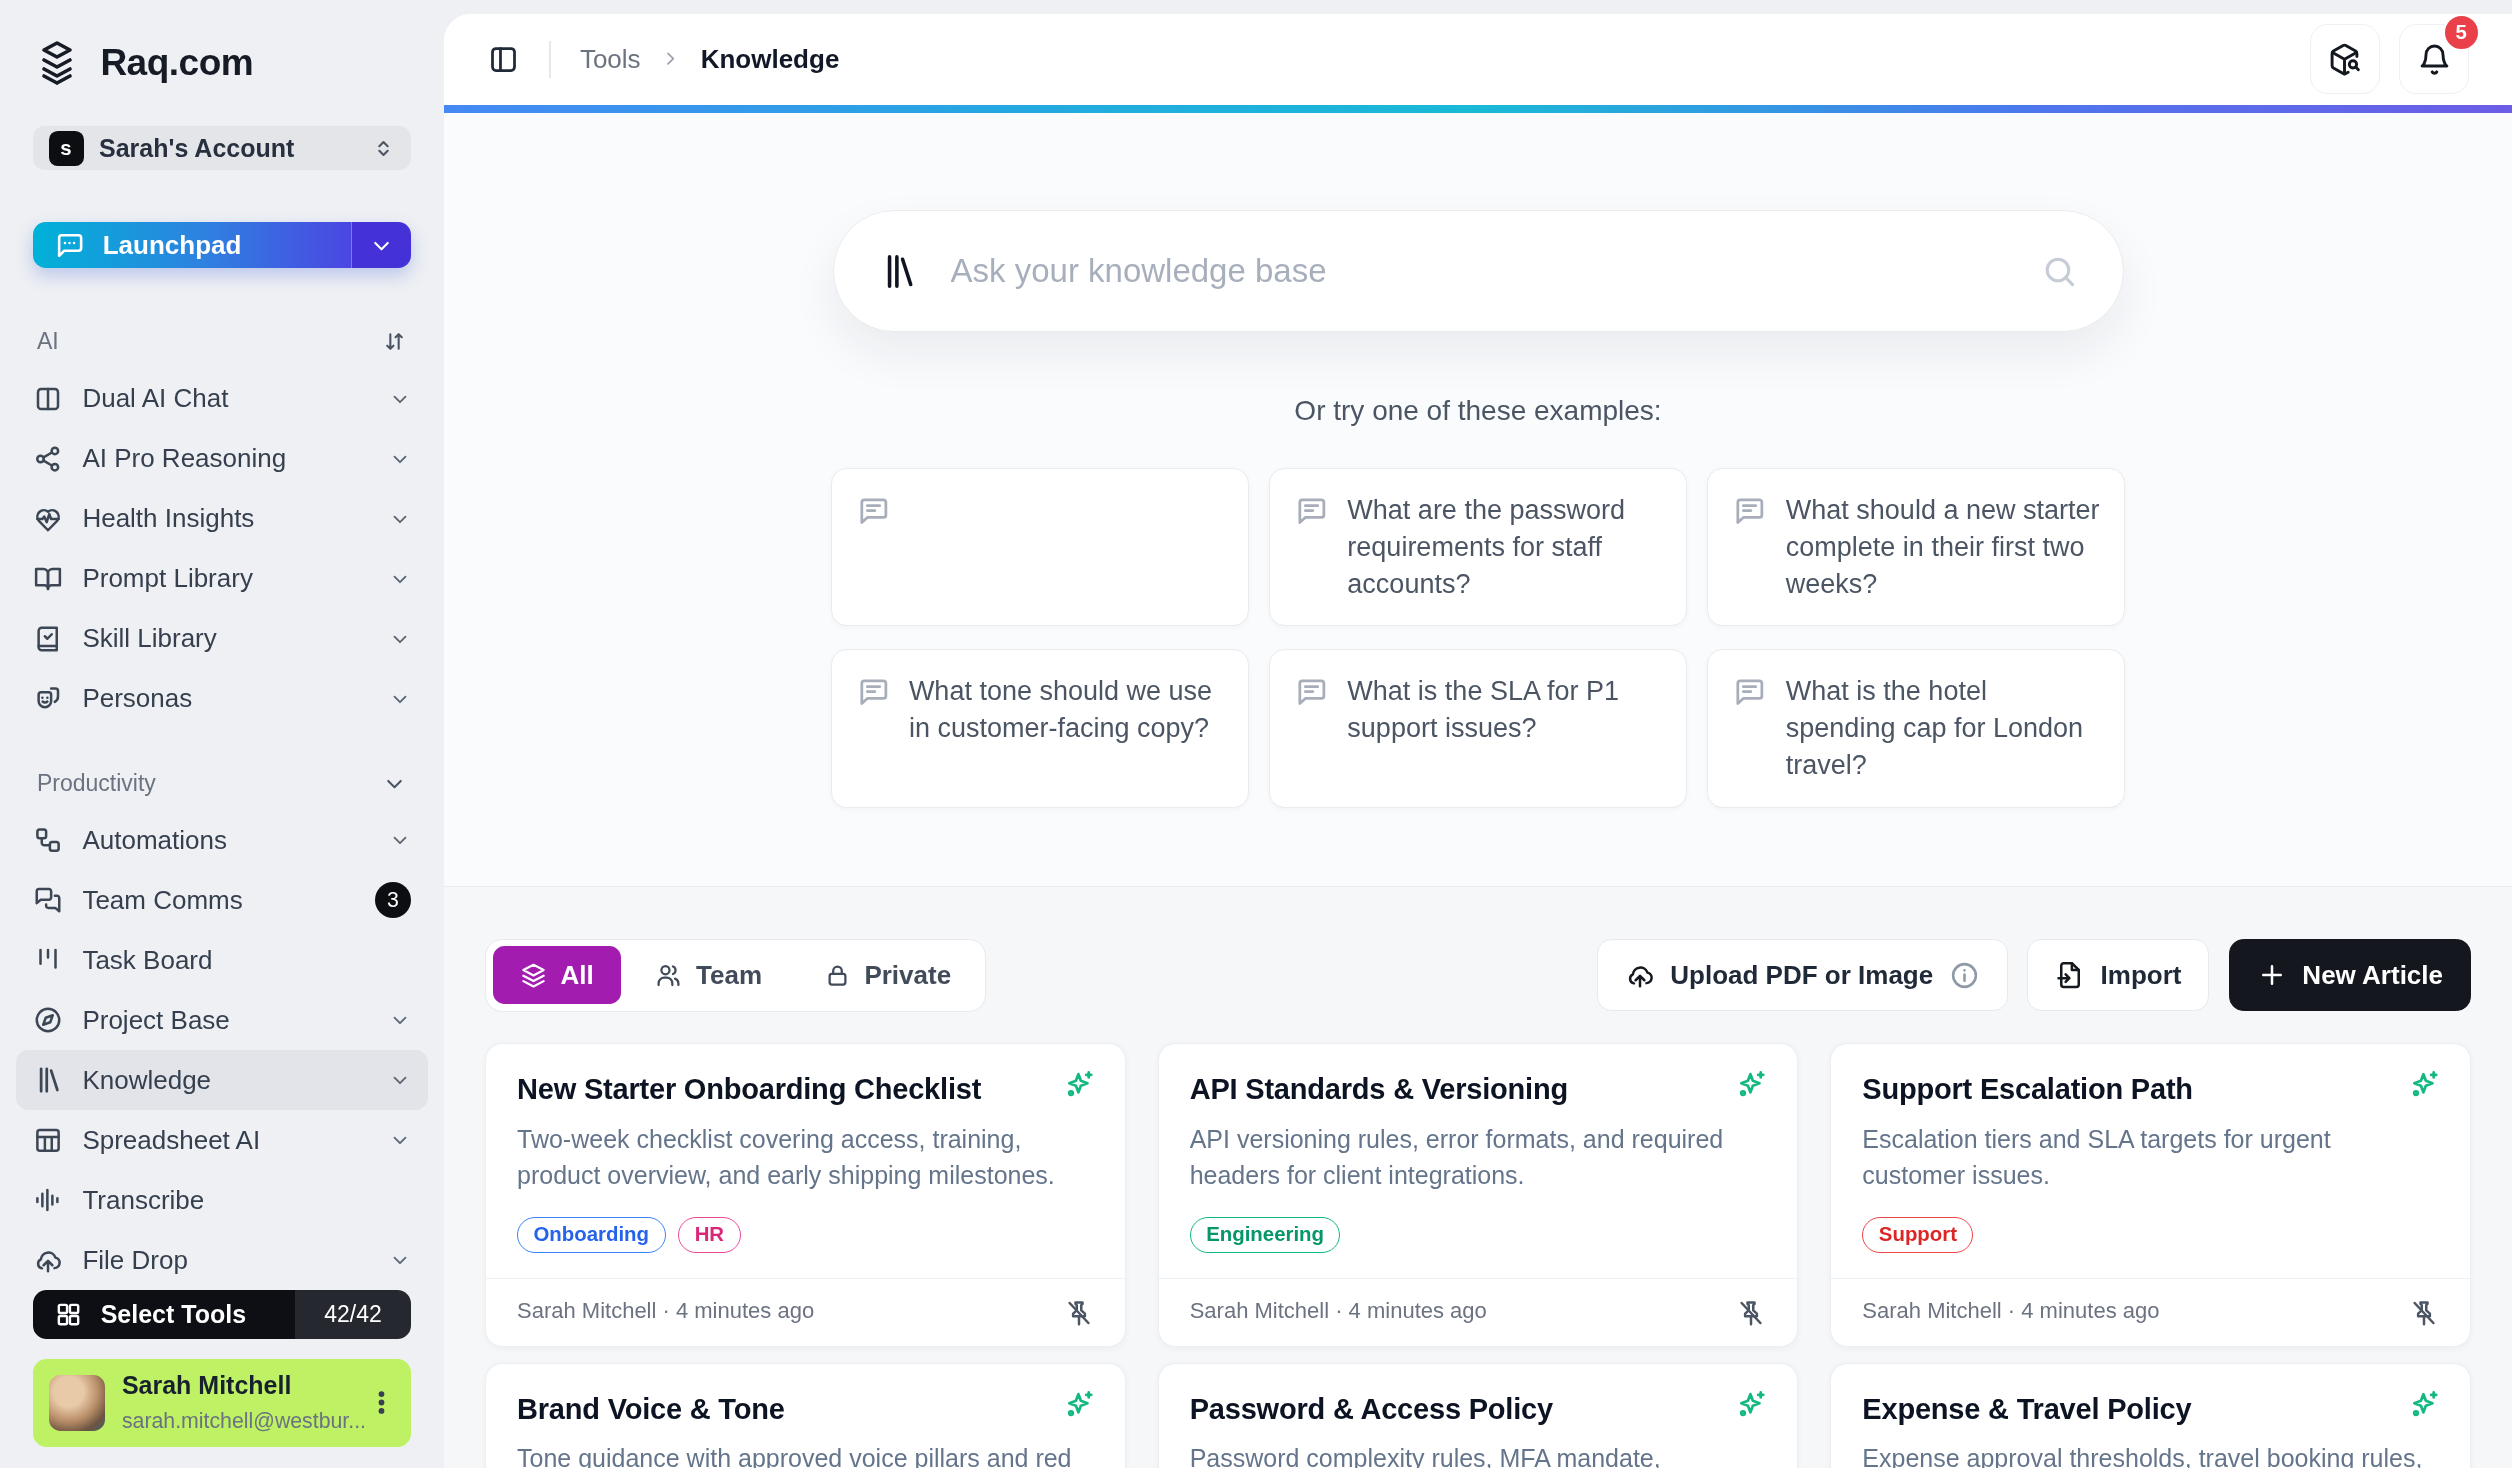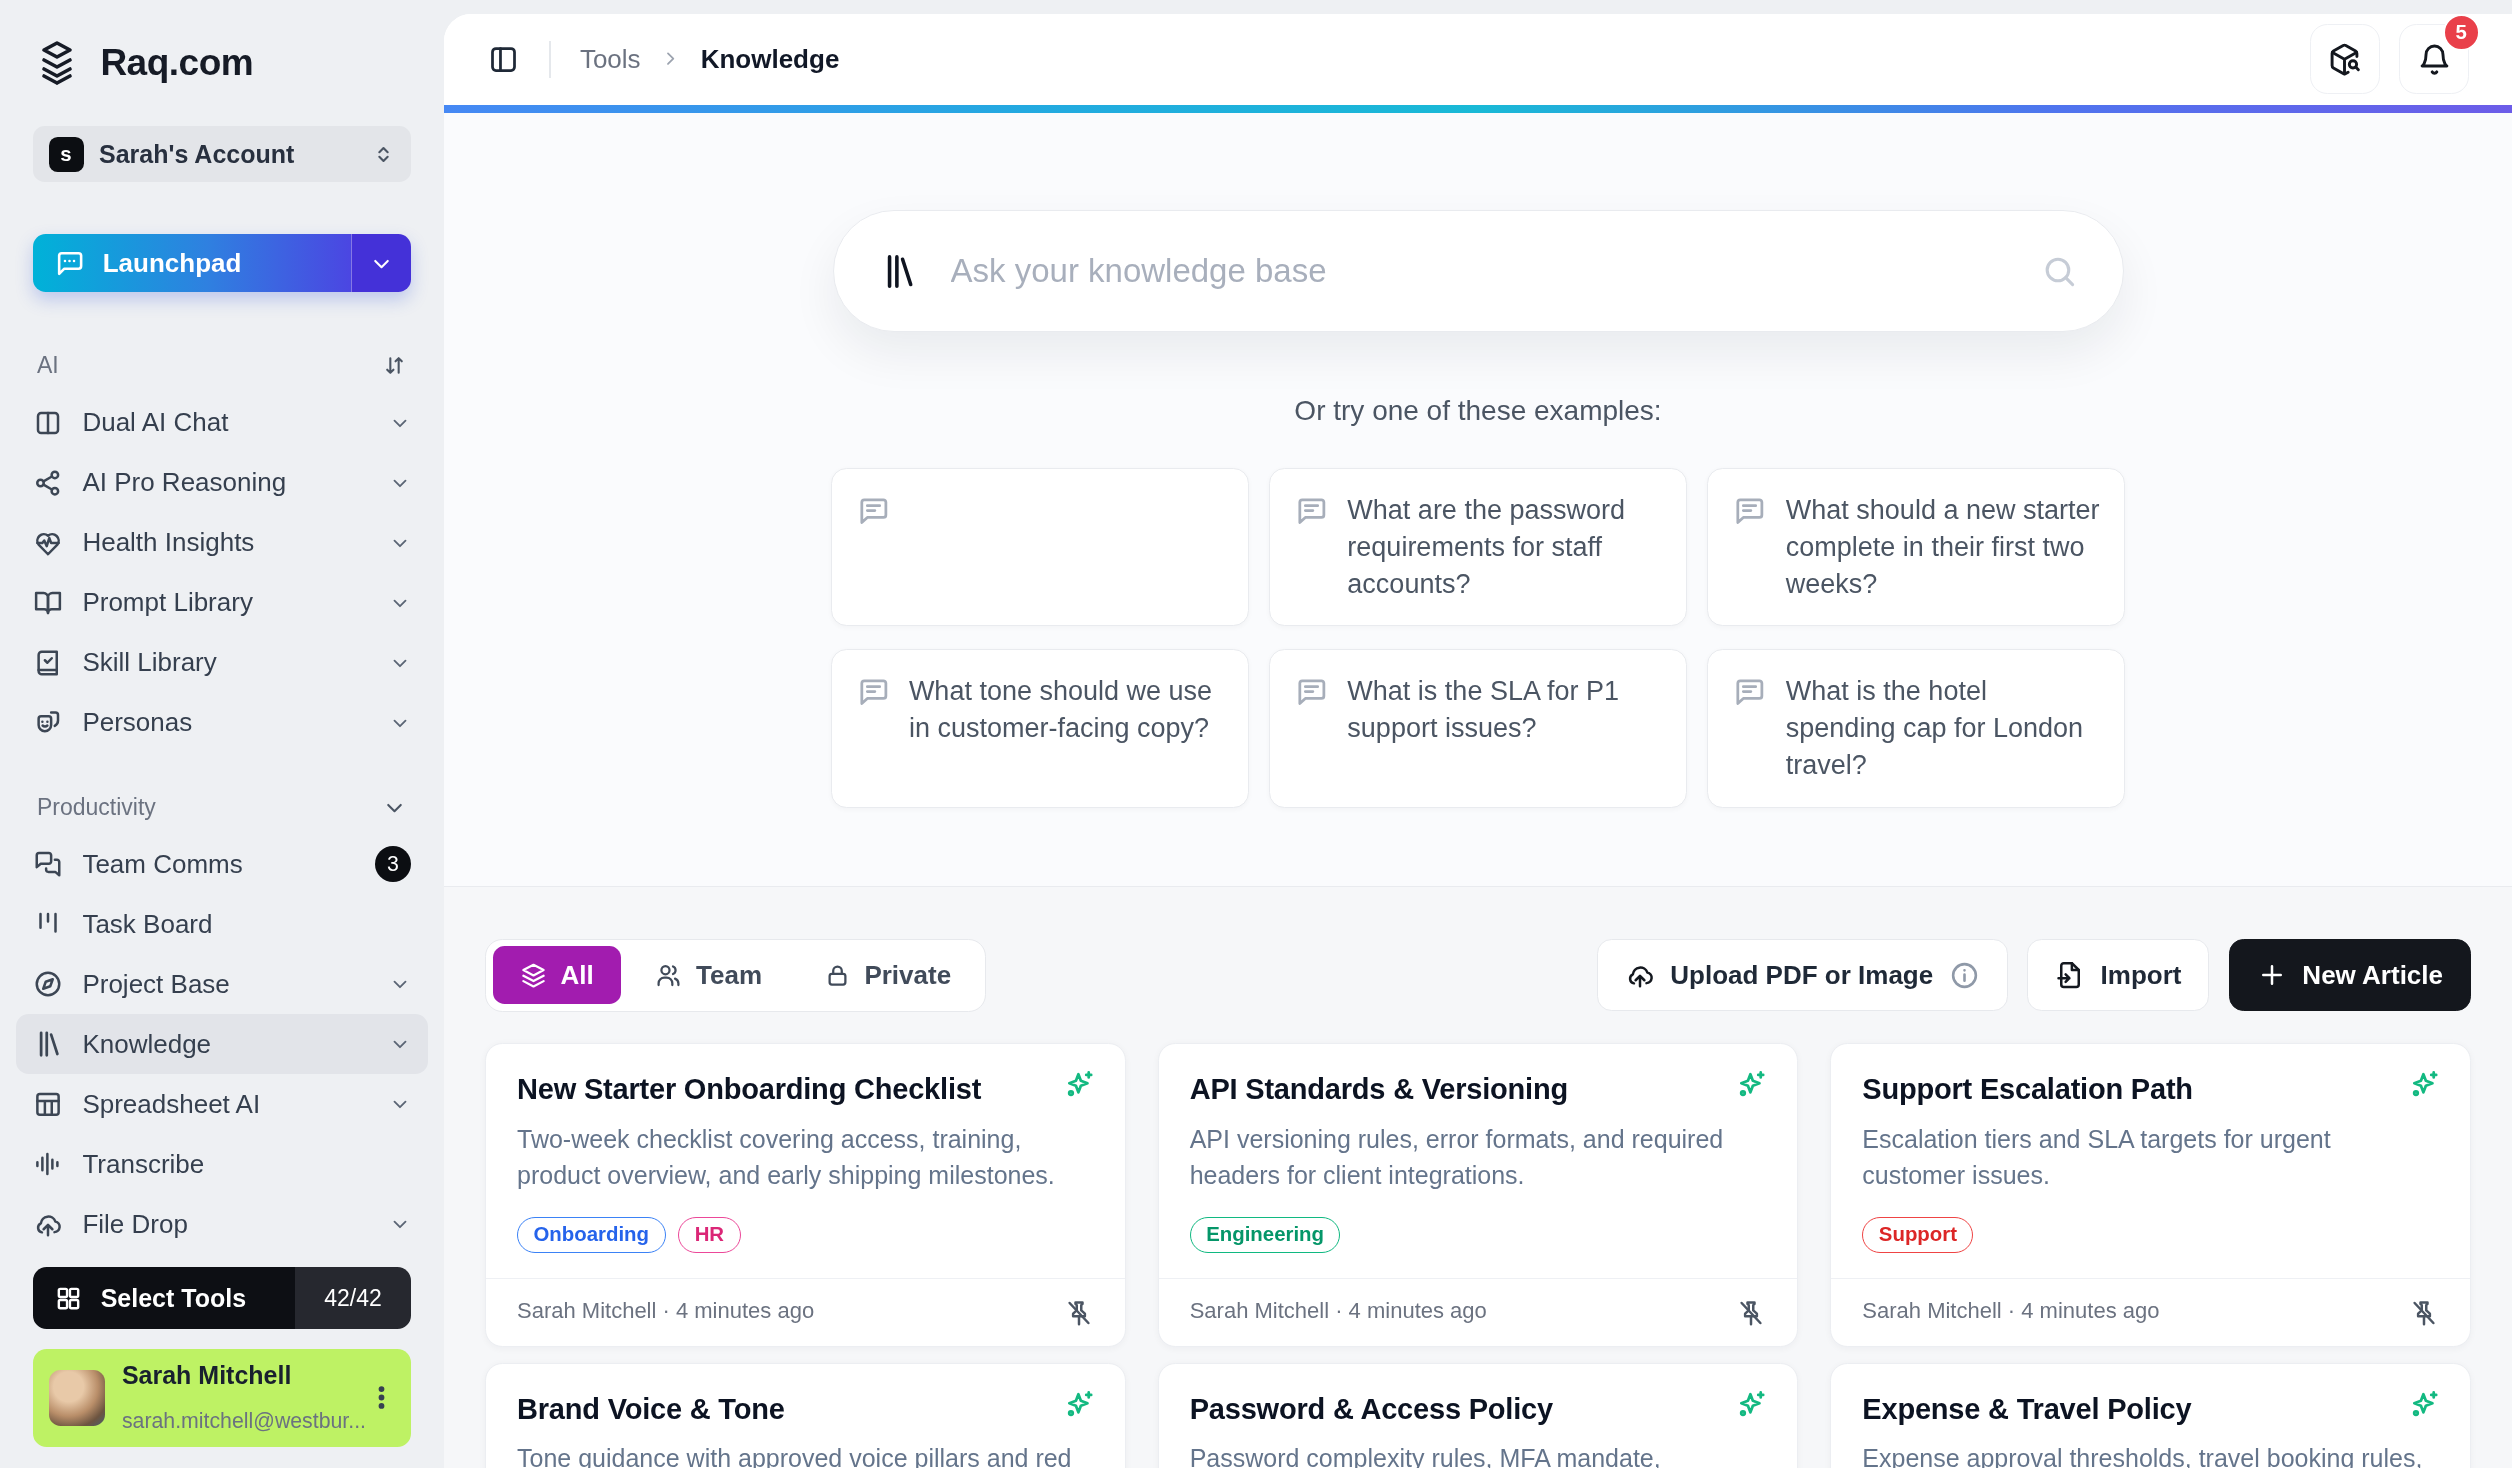--- a/index.html
+++ b/index.html
@@ -42,21 +42,21 @@
   .select-tools { margin-top:auto; height:62px; border-radius:13.6px; overflow:hidden; display:flex; color:#fff; cursor:pointer; }
   .st-main { flex:1; background:#0d0f14; display:flex; align-items:center; gap:17.4px; padding:0 21.3px; font-size:25px; font-weight:600; }
   .st-main .icon { width:29px; height:29px; }
   .st-count { width:116px; background:#26282f; display:grid; place-items:center; font-size:23px; }
 
   .user-card { margin:19.4px 0 21.3px; background:#bef264; border-radius:13.6px; padding:12.6px 15.5px; display:flex; align-items:center; gap:17.4px; }
   .user-avatar { width:56px; height:56px; border-radius:11.6px; flex:none;
     background:radial-gradient(circle at 35% 30%, #e8c9a8 0 28%, #b98e69 55%, #6c5440 78%, #49606c 100%); }
   .user-meta { min-width:0; }
   .user-name { font-size:25px; font-weight:700; color:#18202e; }
-  .user-email { font-size:21.3px; color:#6b7280; margin-top:19px; white-space:nowrap; }
+  .user-email { font-size:21.3px; color:#6b7280; margin-top:9px; white-space:nowrap; }
   .user-kebab { margin-left:auto; width:29px; height:29px; color:#374151; cursor:pointer; }
 
   
   .main { flex:1; min-width:0; margin-top:13.6px; background:#fff; border-top-left-radius:27px; display:flex; flex-direction:column; overflow:hidden; }
   .topbar { height:91px; flex:none; display:flex; align-items:center; padding:0 43px; background:#fff; }
   .panel-toggle { width:33px; height:33px; color:#1f2937; cursor:pointer; }
   .tb-divider { width:1.9px; height:37px; background:#e5e8ec; margin:0 29px; }
   .crumb-root { font-size:26px; color:#6b7280; cursor:pointer; }
   .crumb-chev { width:21.3px; height:21.3px; color:#9ca3af; margin:0 19.4px; }
   .crumb-current { font-size:26px; font-weight:600; color:#111827; }
@@ -251,20 +251,35 @@
         </div>
         <div class="section-head sh-prod">
           <span>Productivity</span>
           <span class="icon">
             <svg viewBox="0 0 24 24" fill="none" stroke="currentColor" stroke-width="2" stroke-linecap="round" stroke-linejoin="round">
               <path d="m6 9.5 6 6 6-6"></path>
             </svg>
           </span>
         </div>
         <div class="nav-list">
+          <div class="nav-item">
+            <span class="icon item-icon">
+              <svg viewBox="0 0 24 24" fill="none" stroke="currentColor" stroke-width="2" stroke-linecap="round" stroke-linejoin="round">
+                <rect x="3.5" y="3.5" width="7" height="7" rx="1.8"></rect>
+                <rect x="13.5" y="13.5" width="7" height="7" rx="1.8"></rect>
+                <path d="M7 10.5v3.7a2 2 0 0 0 2 2h4.5"></path>
+              </svg>
+            </span>
+            <span>Automations</span>
+            <span class="icon chev">
+              <svg viewBox="0 0 24 24" fill="none" stroke="currentColor" stroke-width="2" stroke-linecap="round" stroke-linejoin="round">
+                <path d="m6 9.5 6 6 6-6"></path>
+              </svg>
+            </span>
+          </div>
           <div class="nav-item">
             <span class="icon item-icon">
               <svg viewBox="0 0 24 24" fill="none" stroke="currentColor" stroke-width="2" stroke-linecap="round" stroke-linejoin="round">
                 <path d="M14.5 10a1.8 1.8 0 0 1-1.8 1.8H6.2L3 14.5V5a1.8 1.8 0 0 1 1.8-1.8h7.9A1.8 1.8 0 0 1 14.5 5z"></path>
                 <path d="M17.5 8.5h1.7A1.8 1.8 0 0 1 21 10.3V21l-3.2-2.7h-5.6a1.8 1.8 0 0 1-1.7-1.8v-1"></path>
               </svg>
             </span>
             <span>Team Comms</span>
             <span class="nav-badge">3</span>
           </div>

